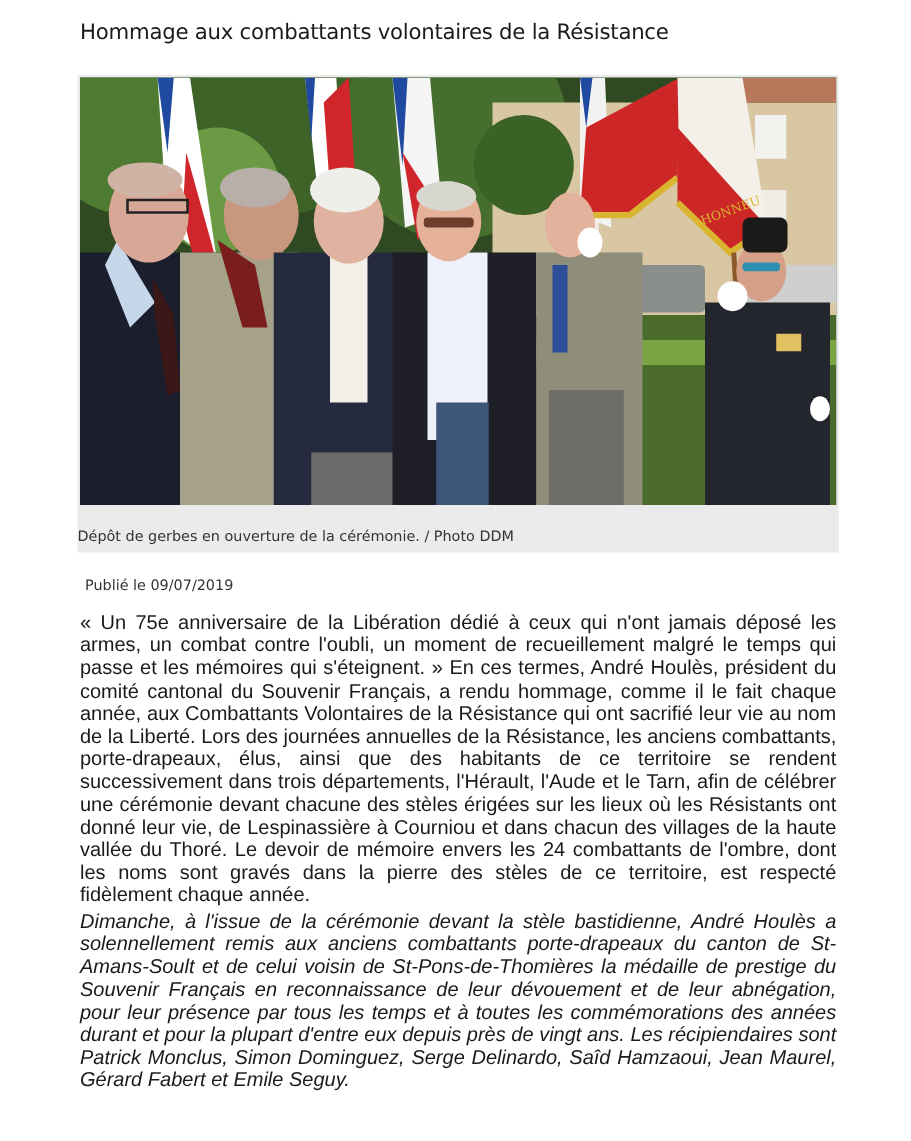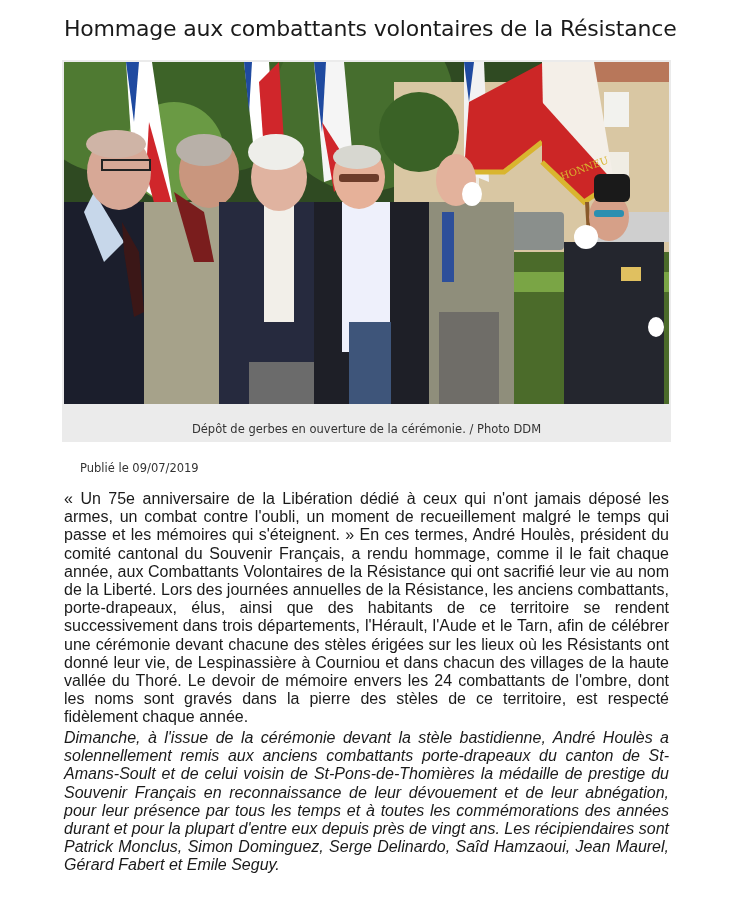--- a/index.html
+++ b/index.html
@@ -1,36 +1,36 @@
 <!DOCTYPE html>
 <html><head>
 <meta charset="utf-8">
 <style>
   html, body { margin: 0; padding: 0; background: #ffffff; }
   body { width: 729px; height: 913px; position: relative; overflow: hidden; }
   .title {
     position: absolute; left: 64px; top: 16px;
-    font-family: "DejaVu Sans", sans-serif; font-size: 22px; color: #1a1a1a;
+    font-family: "DejaVu Sans", sans-serif; font-size: 17px; color: #1a1a1a;
     letter-spacing: -0.2px; margin: 0; font-weight: normal;
   }
   .figure {
     position: absolute; left: 62px; top: 60px; width: 609px; height: 382px;
     background: #ebebeb;
   }
   .photo {
     position: absolute; left: 2px; top: 2px; width: 605px; height: 342px;
     overflow: hidden; background: #3d5a2a;
   }
   .photo svg { display: block; }
   .caption {
-    position: absolute; left: 0; top: 362px; width: 609px; text-align: center;
+    position: absolute; left: 0; top: 362px; width: 609px; text-align: left;
     font-family: "DejaVu Sans", sans-serif; font-size: 11.5px; color: #333;
   }
   .published {
-    position: absolute; left: 80px; top: 461px;
+    position: absolute; left: 68px; top: 461px;
     font-family: "DejaVu Sans", sans-serif; font-size: 11.5px; color: #333;
   }
   .body {
     position: absolute; left: 64px; width: 605px;
     font-family: "Liberation Sans", sans-serif; font-size: 16px; line-height: 18.2px;
     color: #1a1a1a; text-align: justify; margin: 0;
   }
   .p1 { top: 490px; }
   .p2 { top: 729px; font-style: italic; }
 </style>

